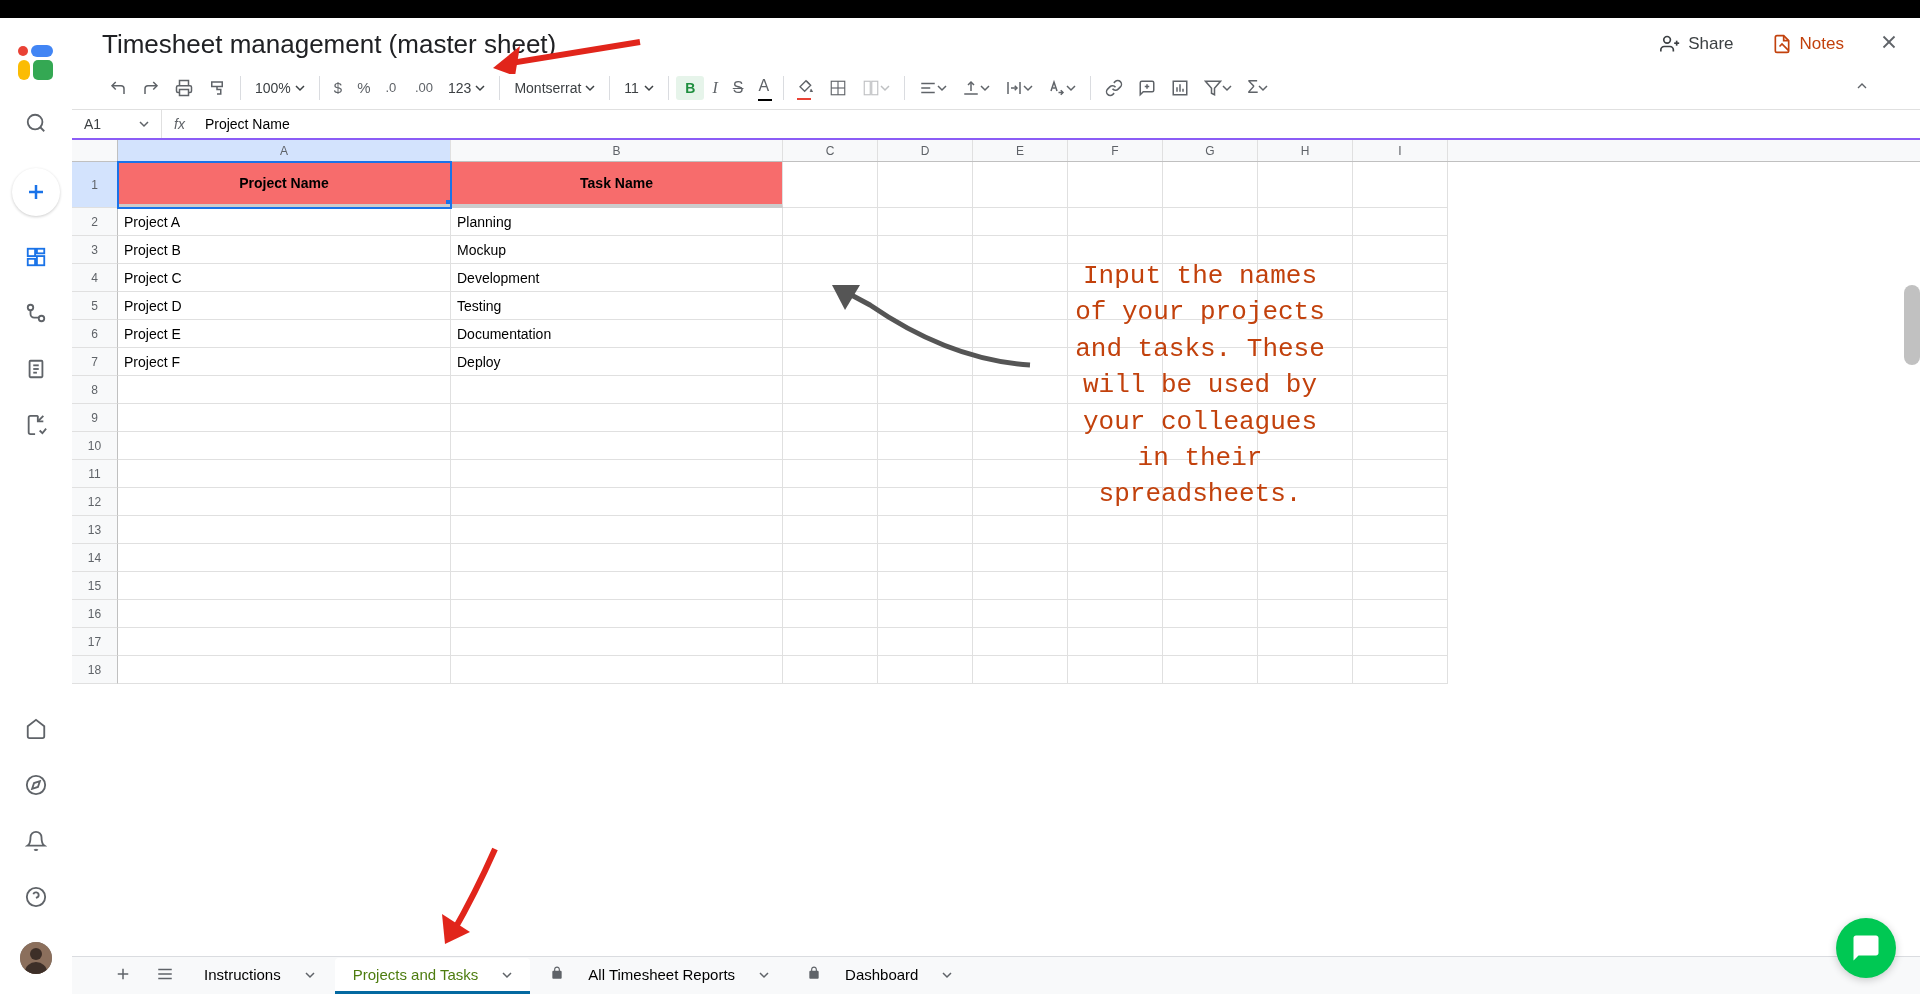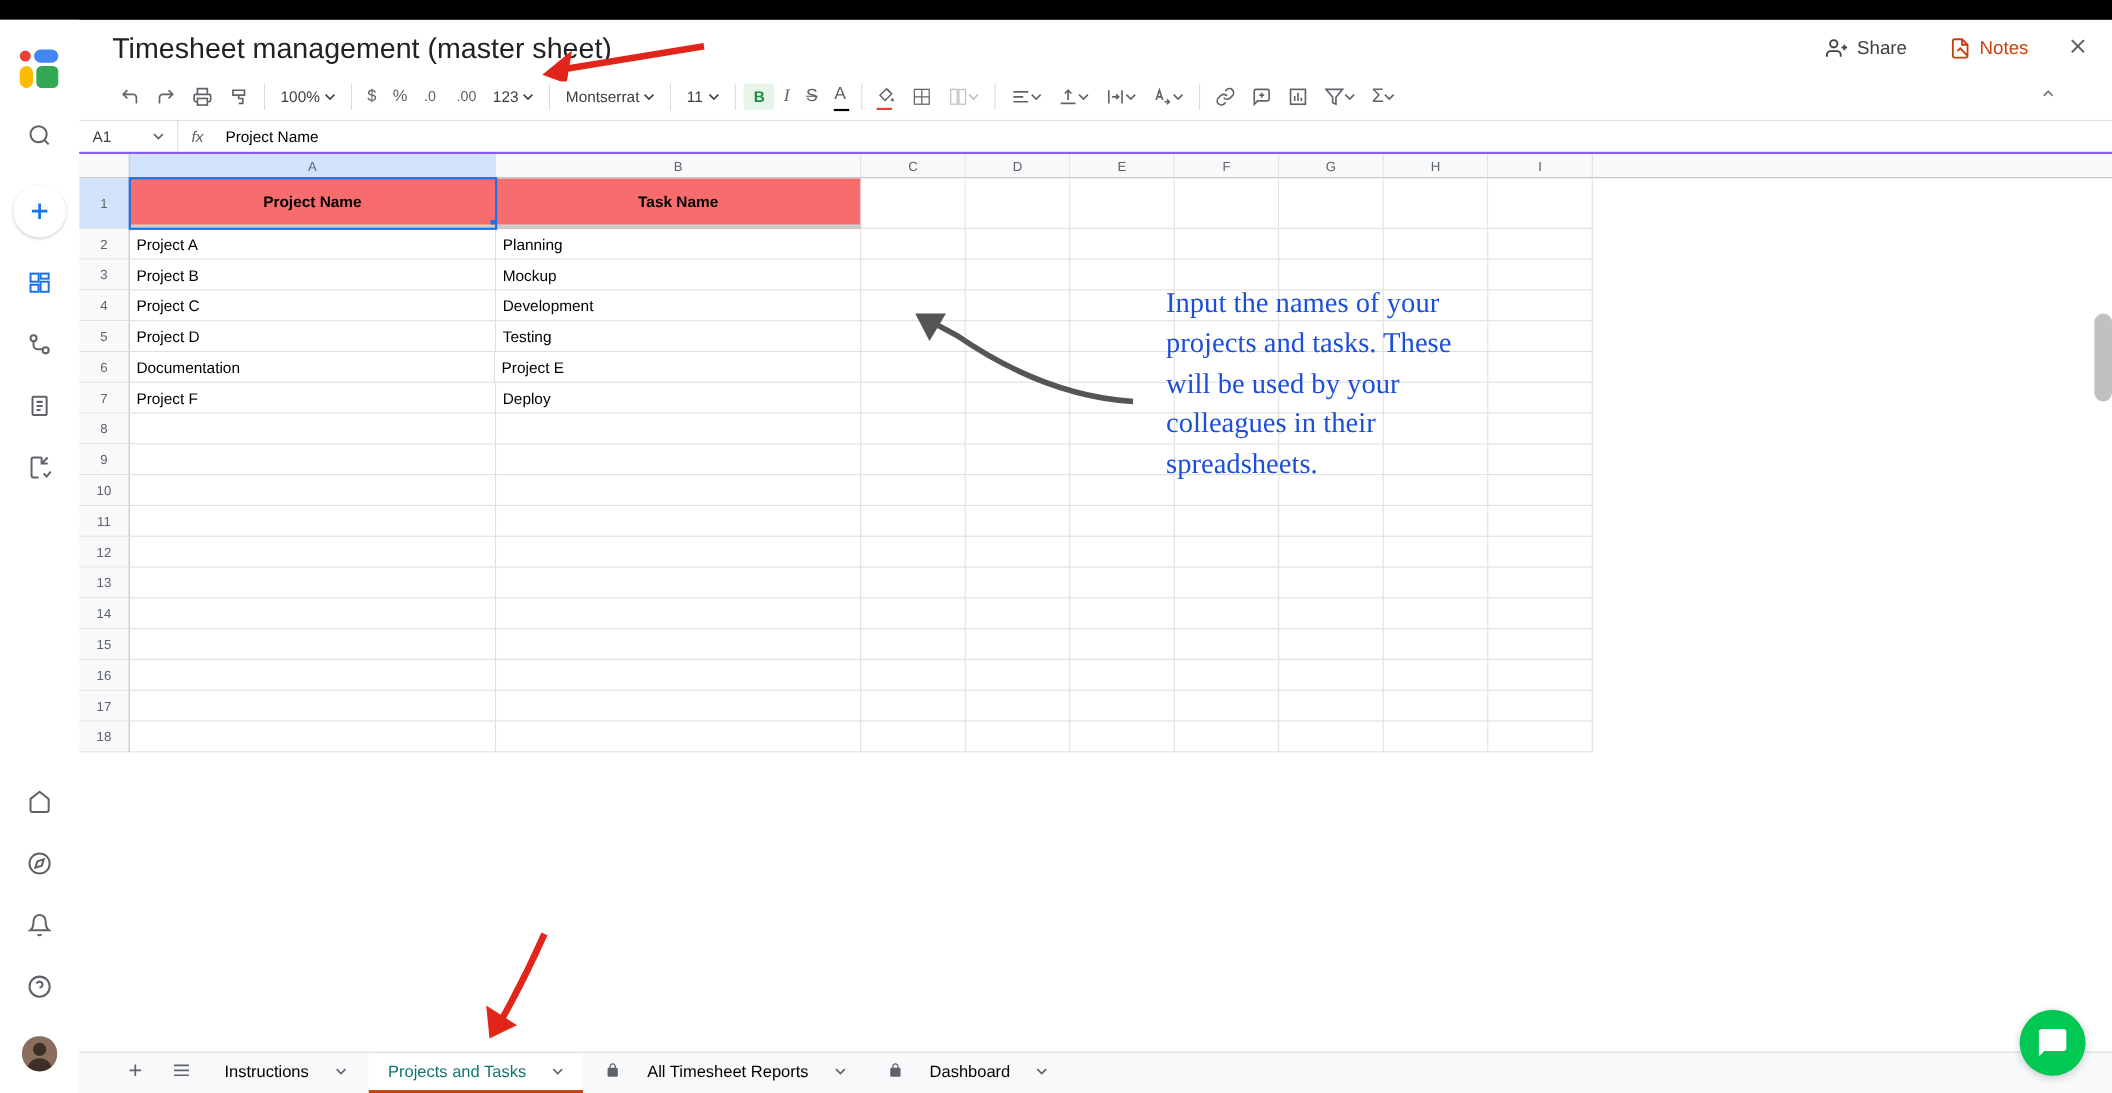--- a/index.html
+++ b/index.html
@@ -49,28 +49,28 @@
 .header-row { height: 46px; }
 .cell.selected { outline: 2px solid #1a73e8; outline-offset: -1px; position: relative; }
 .cell.selected::after { content: ''; position: absolute; bottom: -3px; right: -3px; width: 7px; height: 7px; background: #1a73e8; }
 .col-w-a { width: 333px; }
 .col-w-b { width: 332px; }
 .col-w-std { width: 95px; }
 .tabs-bar { height: 38px; background: #f8f9fa; border-top: 1px solid #dadce0; display: flex; align-items: center; padding-left: 30px; gap: 2px; }
 .tab-add { padding: 8px 12px; cursor: pointer; color: #5f6368; }
 .tab-menu { padding: 8px 10px; cursor: pointer; color: #5f6368; }
 .sheet-tab { padding: 8px 18px; display: flex; align-items: flex-start; gap: 24px; font-size: 15px; cursor: pointer; border-radius: 4px 4px 0 0; }
-.sheet-tab.active { background: #fff; color: #0f766e; font-weight: 500; border-bottom: 3px solid #c2410c; margin-bottom: -1px; }
+.sheet-tab.active { background: #fff; color: #4d7c0f; font-weight: 500; border-bottom: 3px solid #0369a1; margin-bottom: -1px; }
 .sheet-tab .lock-icon { color: #5f6368; }
 .tab-arrow { color: #5f6368; }
 .collapse-btn { margin-left: auto; margin-right: 20px; cursor: pointer; color: #5f6368; }
 .annotation-arrow1 { position: absolute; top: 24px; left: 485px; pointer-events: none; z-index: 10; }
 .annotation-arrow2 { position: absolute; bottom: 40px; left: 440px; pointer-events: none; z-index: 10; }
 .annotation-curve { position: absolute; top: 280px; left: 830px; pointer-events: none; z-index: 10; }
-.annotation-text { position: absolute; top: 258px; left: 1060px; font-family: Liberation Serif, serif; font-size: 26px; line-height: 1.4; width: 280px; text-align: left; color: #1d4ed8; z-index: 10; }
+.annotation-text { position: absolute; top: 258px; left: 1060px; font-family: Liberation Mono, monospace; font-size: 26px; line-height: 1.4; width: 280px; text-align: center; color: #c2410c; z-index: 10; }
 .scrollbar-v { position: absolute; right: 0; top: 145px; width: 16px; height: 80px; background: #c1c1c1; border-radius: 8px; }
 .chat-bubble { position: absolute; bottom: 16px; right: 24px; width: 60px; height: 60px; background: #00c853; border-radius: 50%; display: flex; align-items: center; justify-content: center; cursor: pointer; box-shadow: 0 2px 8px rgba(0,0,0,0.2); z-index: 20; }
 .colA-underline { position: absolute; bottom: 2px; left: 0; width: 14px; height: 2px; background: #000; }
 .colA-underline-red { position: absolute; bottom: 2px; left: 0; width: 14px; height: 2px; background: #e94235; }
 </style>
 </head>
 <body>
 
 <div class="topbar"></div>
 <div class="container">
@@ -455,22 +455,22 @@
     <div class="cell col-w-std"></div>
               <div class="cell col-w-std"></div>
               <div class="cell col-w-std"></div>
               <div class="cell col-w-std"></div>
               <div class="cell col-w-std"></div>
               <div class="cell col-w-std"></div>
               <div class="cell col-w-std"></div>
             </div>
             <div class="grid-row">
               <div class="row-h">6</div>
+    <div class="cell col-w-a">Project E</div>
     <div class="cell col-w-b">Documentation</div>
-    <div class="cell col-w-a">Project E</div>
     <div class="cell col-w-std"></div>
               <div class="cell col-w-std"></div>
               <div class="cell col-w-std"></div>
               <div class="cell col-w-std"></div>
               <div class="cell col-w-std"></div>
               <div class="cell col-w-std"></div>
               <div class="cell col-w-std"></div>
             </div>
             <div class="grid-row">
               <div class="row-h">7</div>

